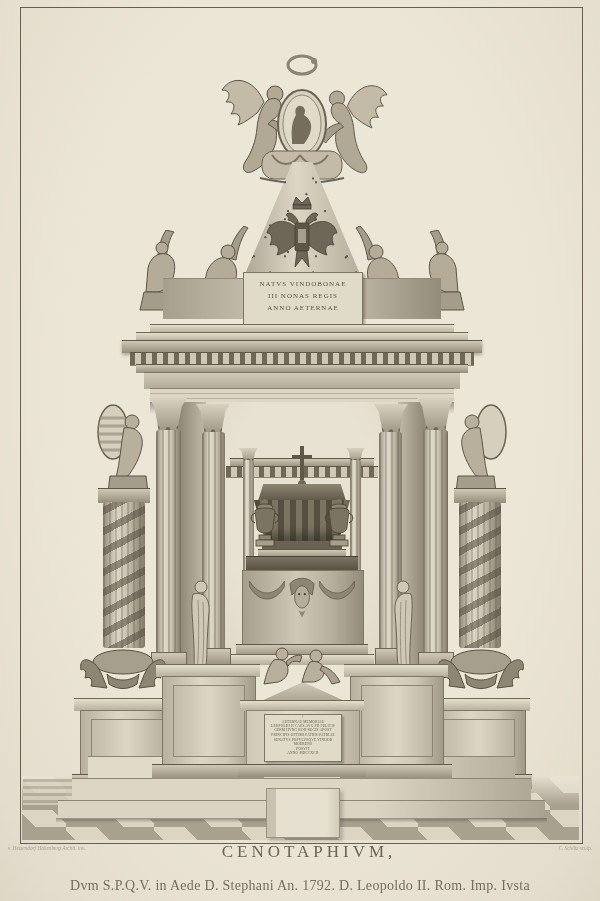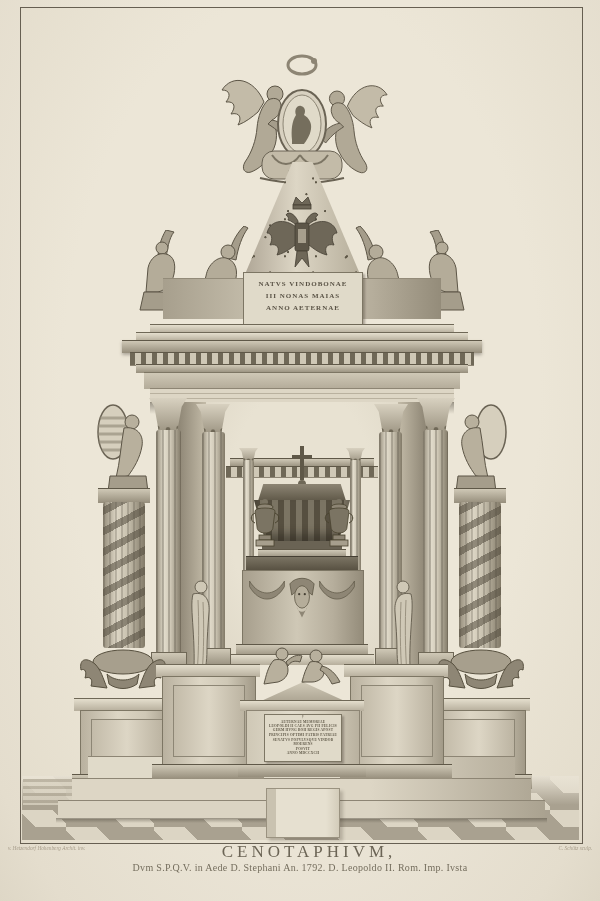--- a/index.html
+++ b/index.html
@@ -47,29 +47,29 @@
   .obelisk{clip-path:polygon(42% 0,58% 0,100% 100%,0 100%);
       background:
       radial-gradient(1.4px 1.4px at 30% 20%,#5f5848 60%,rgba(0,0,0,0)),
       radial-gradient(1.4px 1.4px at 70% 35%,#5f5848 60%,rgba(0,0,0,0)),
       radial-gradient(1.4px 1.4px at 45% 55%,#5f5848 60%,rgba(0,0,0,0)),
       radial-gradient(1.4px 1.4px at 62% 75%,#5f5848 60%,rgba(0,0,0,0)),
       radial-gradient(1.4px 1.4px at 25% 80%,#5f5848 60%,rgba(0,0,0,0)),
       linear-gradient(90deg,#aba292,#ddd6c5 45%,#b3ab98);
       background-size:37px 41px,43px 47px,31px 37px,41px 43px,47px 53px,100% 100%;}
   .tablet{background:#e0dac9;border:1px solid #7d7664;box-shadow:2px 2px 2px rgba(90,83,70,.45);
-      text-align:center;color:#5a5346;font-weight:bold;}
+      text-align:center;color:#5a5346;}
   .tablet .tl{font-size:7px;letter-spacing:1px;line-height:12px;}
   .inscr{color:#5f5848;text-align:center;font-size:6px;line-height:1.3;
       transform:scale(.58);transform-origin:50% 0;width:130px;letter-spacing:.4px;}
   .inscr span{display:block;}
   .flip{transform:scaleX(-1);}
   .caption{position:absolute;left:0;right:0;top:843px;text-align:center;color:#6b6455;}
   .cap-title{font-size:17px;letter-spacing:4px;line-height:18px;margin-left:18px;}
-  .cap-sub1{font-size:10px;letter-spacing:.3px;color:#756e5e;margin-top:1px;}
+  .cap-sub1{font-size:14px;letter-spacing:.3px;color:#756e5e;margin-top:17px;}
   .cap-sub2{font-size:8.5px;color:#756e5e;}
   .sig{position:absolute;top:2px;font-style:italic;font-size:8px;color:#a69c8a;
        transform:scale(.66);white-space:nowrap;}
   .sig.l{left:8px;transform-origin:0 0;}
   .sig.r{right:8px;transform-origin:100% 0;}
   svg{display:block;}
 </style>
 </head>
 <body>
 
@@ -160,21 +160,21 @@
         <path d="M54,0 C44,10 40,22 38,32 L46,34 C48,22 52,10 58,2 Z" fill="#a59d8b" stroke="#5c5546"></path>
         <circle cx="38" cy="26" r="7" fill="#b4ac99" stroke="#5c5546"></circle>
         <path d="M16,50 C18,38 28,30 36,32 C44,34 48,42 46,52 C44,62 38,68 28,70 L14,70 C13,62 14,56 16,50 Z" fill="#b4ac99" stroke="#5c5546"></path>
         <path d="M10,70 L52,70 L56,86 L6,86 Z" fill="#a59d8b" stroke="#5c5546"></path>
       </svg>
     </div>
 
     <div class="a stone-m" style="left:142px;top:270px;width:278px;height:40px;border-top:1px solid #938b79;"></div>
     <div class="a tablet" style="left:222px;top:264px;width:118px;height:46px;padding-top:5px;">
       <div class="tl">NATVS VINDOBONAE</div>
-      <div class="tl">III NONAS MAIAS</div>
+      <div class="tl">III NONAS REGIS</div>
       <div class="tl">ANNO AETERNAE</div>
     </div>
 
     <div class="a band-l" style="left:129px;top:316px;width:304px;height:8px;"></div>
     <div class="a band-l" style="left:115px;top:324px;width:332px;height:8px;"></div>
     <div class="a band-m" style="left:101px;top:332px;width:360px;height:12px;box-shadow:0 2px 3px rgba(60,55,45,.35);"></div>
     <div class="a dentils" style="left:109px;top:344px;width:344px;height:12px;"></div>
     <div class="a band-m" style="left:115px;top:356px;width:332px;height:8px;"></div>
     <div class="a" style="left:123px;top:364px;width:316px;height:16px;background:linear-gradient(180deg,#cfc8b6,#b3ab99);border-top:1px solid #7d7664;"></div>
     <div class="a" style="left:129px;top:380px;width:304px;height:14px;background:repeating-linear-gradient(180deg,#ddd6c5 0 4px,#b9b19f 4px 5px);border-top:1px solid #8d8574;"></div>

